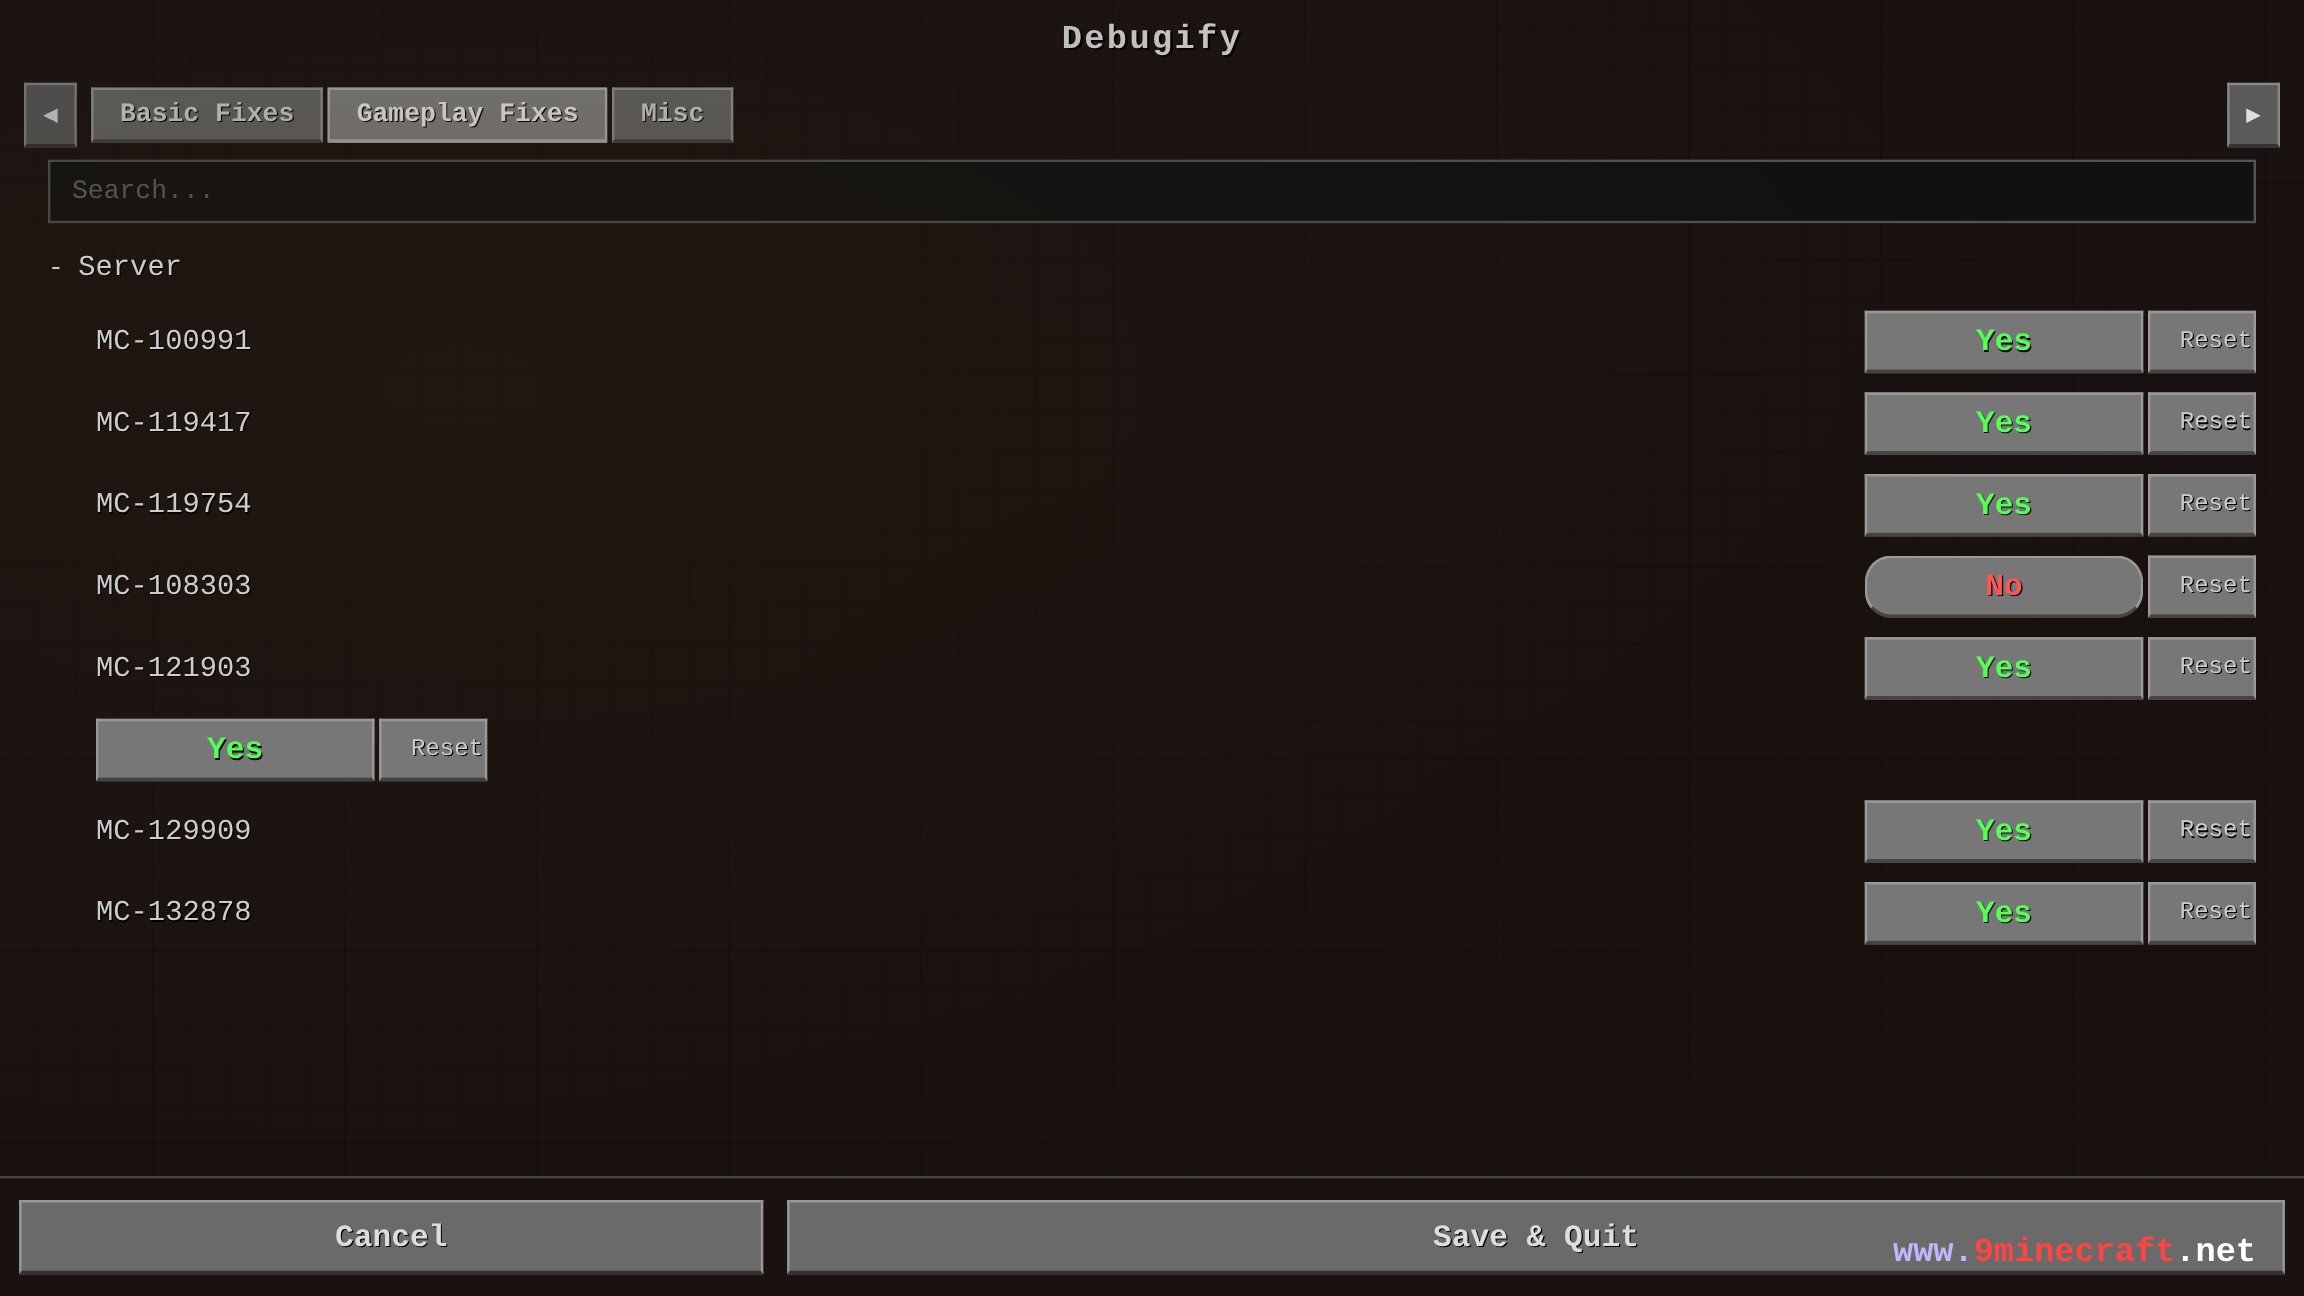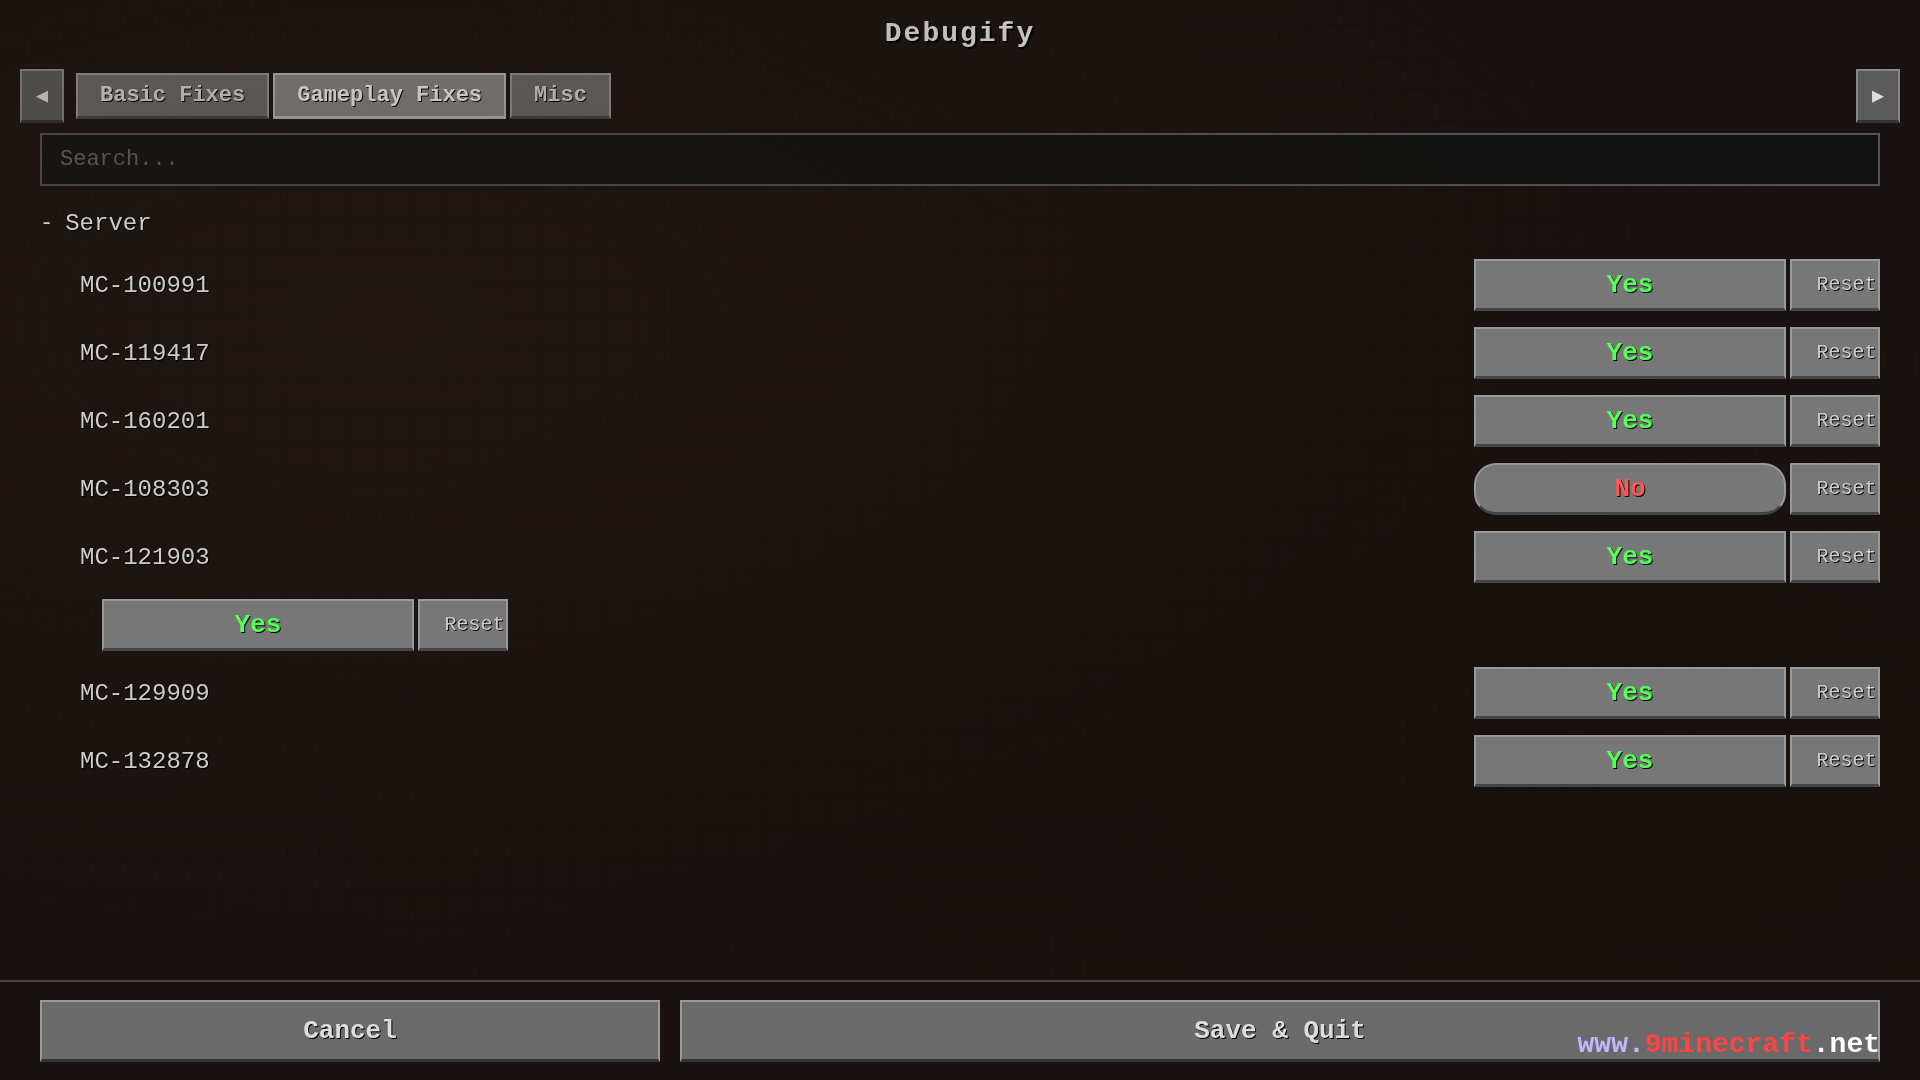--- a/index.html
+++ b/index.html
@@ -169,34 +169,33 @@
       flex: 1;
     }
 
     .setting-controls {
       display: flex;
       align-items: center;
       gap: 4px;
     }
 
     .toggle-btn {
-      width: 312px;
+      width: 232px;
       height: 52px;
       background: #777;
       border: 2px solid #999;
       border-bottom: 3px solid #444;
       font-size: 26px;
       font-family: 'Courier New', monospace;
       font-weight: bold;
       cursor: pointer;
       display: flex;
       align-items: center;
       justify-content: center;
       text-shadow: 1px 1px 0 #000;
-      margin-left: 22px;
     }
 
     .toggle-btn.yes {
       color: #55ff55;
     }
 
     .toggle-btn.no {
       color: #ff5555;
       border-radius: 22px;
     }
@@ -221,21 +220,21 @@
     .bottom-bar {
       position: absolute;
       bottom: 0;
       left: 0;
       right: 0;
       height: 100px;
       background: #1a1210;
       border-top: 2px solid #444;
       display: flex;
       align-items: center;
-      padding: 0 40px;
+      padding: 0 16px;
       gap: 20px;
     }
 
     .bottom-btn {
       height: 62px;
       background: #6a6a6a;
       border: 2px solid #999;
       border-bottom: 3px solid #333;
       color: #ddd;
       font-size: 26px;
@@ -311,21 +310,21 @@
 
     <div class="setting-row">
       <span class="setting-label">MC-119417</span>
       <div class="setting-controls">
         <button class="toggle-btn yes">Yes</button>
         <button class="reset-btn">Reset</button>
       </div>
     </div>
 
     <div class="setting-row">
-      <span class="setting-label">MC-160201</span>
+      <span class="setting-label">MC-119754</span>
       <div class="setting-controls">
         <button class="toggle-btn yes">Yes</button>
         <button class="reset-btn">Reset</button>
       </div>
     </div>
 
     <div class="setting-row">
       <span class="setting-label">MC-108303</span>
       <div class="setting-controls">
         <button class="toggle-btn no">No</button>

